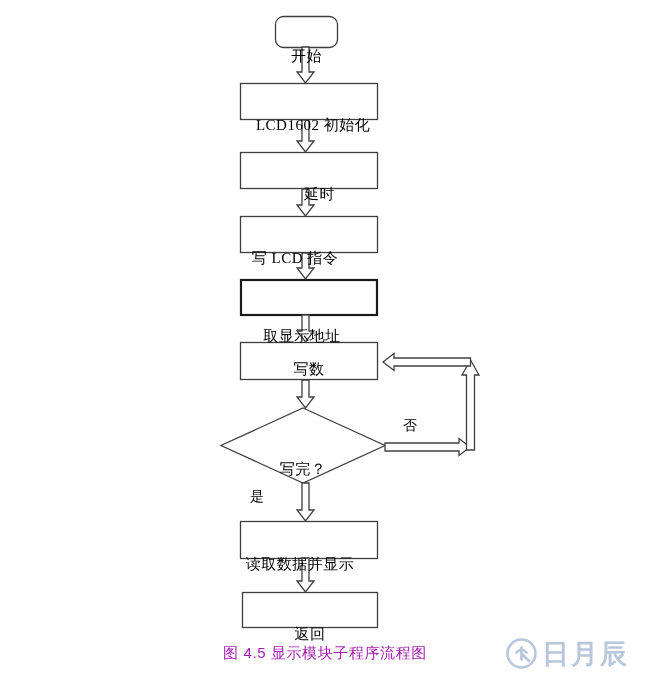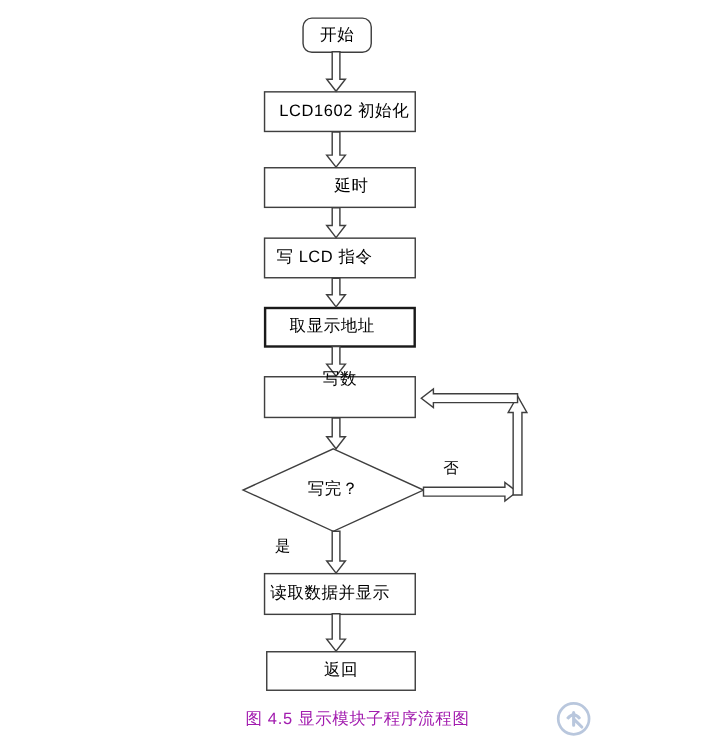--- a/index.html
+++ b/index.html
@@ -24,26 +24,27 @@
   }
 
   
   .node-label {
     position: absolute;
     display: flex;
     align-items: center;
     justify-content: center;
     text-align: center;
     color: #000000;
-    font-family: Liberation Sans, sans-serif;
+    font-family: Liberation Serif, serif;
     font-size: 15px;
     line-height: 1.1;
     letter-spacing: 0.5px;
     white-space: nowrap;
     pointer-events: none;
+    margin-top: 24px;
   }
 
   .edge-label {
     position: absolute;
     color: #000000;
     font-family: "Liberation Sans", "DejaVu Sans", sans-serif;
     font-size: 14px;
     white-space: nowrap;
   }
 
@@ -142,21 +143,21 @@
 </svg>
 
 <div class="node-label" style="left:275px; top:16px; width:63px; height:32px;">开始</div>
 
 <div class="node-label" style="left:240px; top:83px; width:146px; height:37px;">LCD1602 初始化</div>
 
 <div class="node-label" style="left:240px; top:152px; width:159px; height:37px;">延时</div>
 
 <div class="node-label" style="left:240px; top:216px; width:110px; height:37px;">写 LCD 指令</div>
 
-<div class="node-label" style="left:240px; top:279px; width:124px; height:37px;">取显示地址</div>
+<div class="node-label" style="left:240px; top:294px; width:124px; height:37px;">取显示地址</div>
 
 <div class="node-label" style="left:240px; top:326px; width:138px; height:38px;">写数</div>
 
 <div class="node-label" style="left:221px; top:408px; width:164px; height:75px;">写完？</div>
 
 <div class="node-label" style="left:240px; top:521px; width:120px; height:38px;">读取数据并显示</div>
 
 <div class="node-label" style="left:242px; top:592px; width:136px; height:36px;border-radius:11px;">返回</div>
 
 <div class="edge-label" style="left:250px; top:488px;">是</div>
@@ -164,13 +165,14 @@
 <div class="edge-label" style="left:403px; top:417px;">否</div>
 
 <div id="caption">图 4.5  显示模块子程序流程图</div>
 
 <div id="watermark">
   <svg class="wm-mark" viewBox="0 0 40 40" xmlns="http://www.w3.org/2000/svg">
     <circle cx="20" cy="20" r="17" fill="none" stroke="#b9c7dd" stroke-width="3"></circle>
     <path d="M20 13 L20 27 M20 20 L29 29" fill="none" stroke="#b9c7dd" stroke-width="3.4" stroke-linecap="round"></path>
     <path d="M13 20 Q20 11 27 20" fill="none" stroke="#b9c7dd" stroke-width="3.2"></path>
   </svg>
+  <span class="wm-text">日月辰</span>
 </div>
 
 </body></html>

